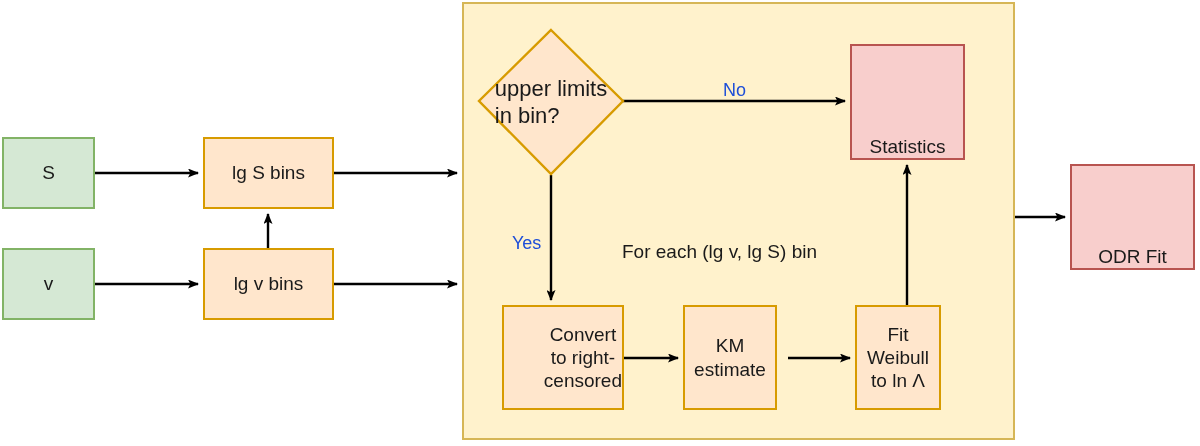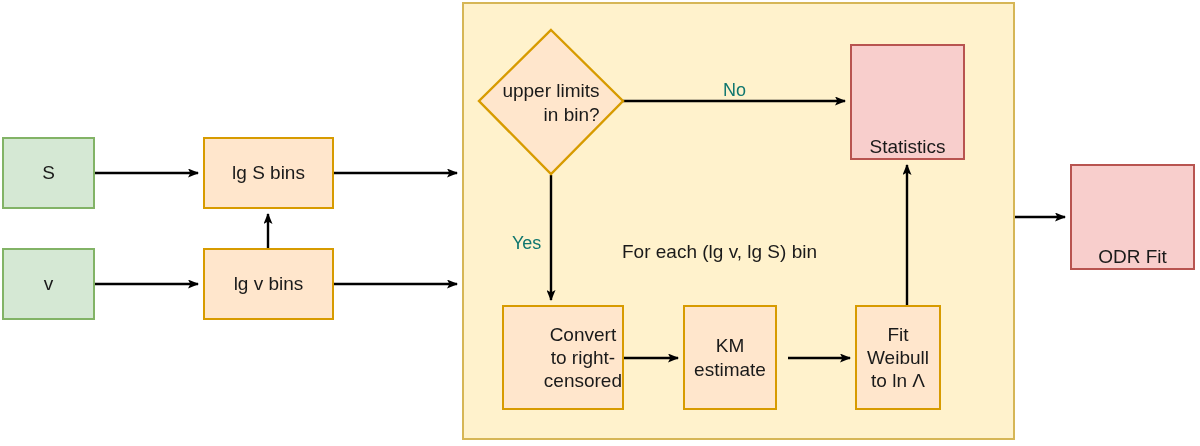--- a/index.html
+++ b/index.html
@@ -50,37 +50,37 @@
   }
   .group-label {
     position: absolute;
     font-size: 19px;
     color: #1a1a1a;
     white-space: nowrap;
   }
   .edge-label {
     position: absolute;
     font-size: 18px;
-    color: #0f766e;
+    color: #1d4ed8;
     white-space: nowrap;
   }
   .diamond-wrap {
     position: absolute;
   }
   .diamond-text {
     position: absolute;
     left: 0;
     top: 0;
     width: 100%;
     height: 100%;
     display: flex;
     align-items: center;
     justify-content: center;
-    text-align: right;
-    font-size: 19px;
+    text-align: left;
+    font-size: 22px;
     line-height: 1.22;
     color: #1a1a1a;
     white-space: pre-line;
   }
   svg.edges {
     position: absolute;
     left: 0;
     top: 0;
     width: 1200px;
     height: 446px;

